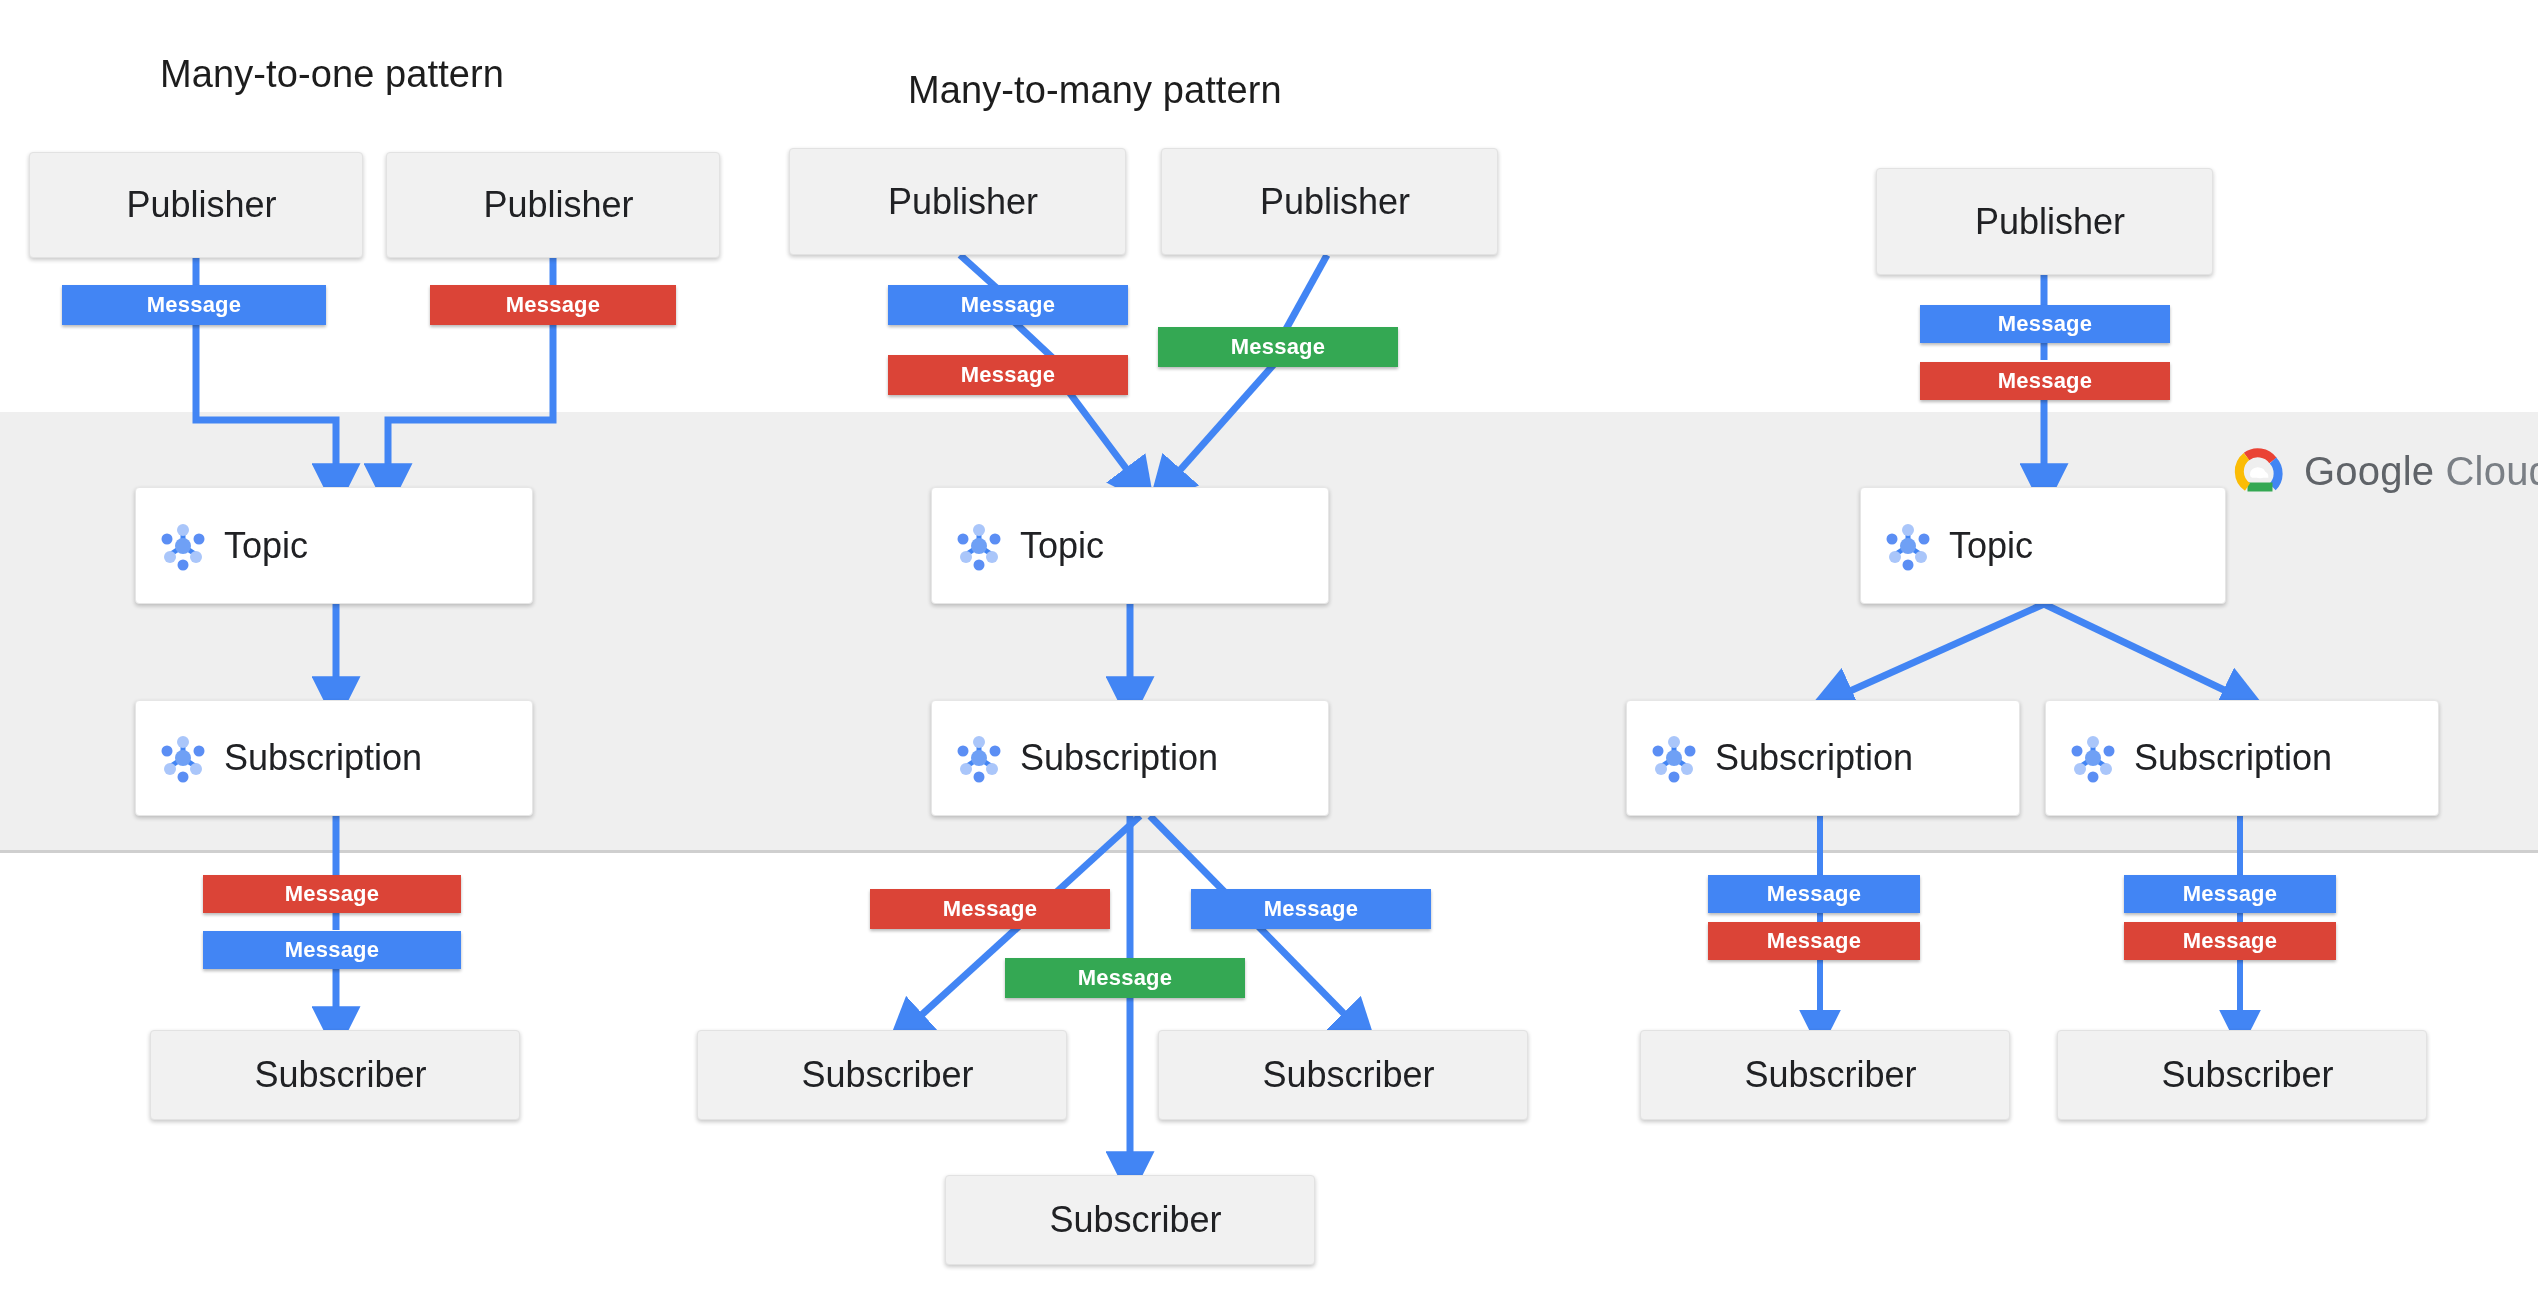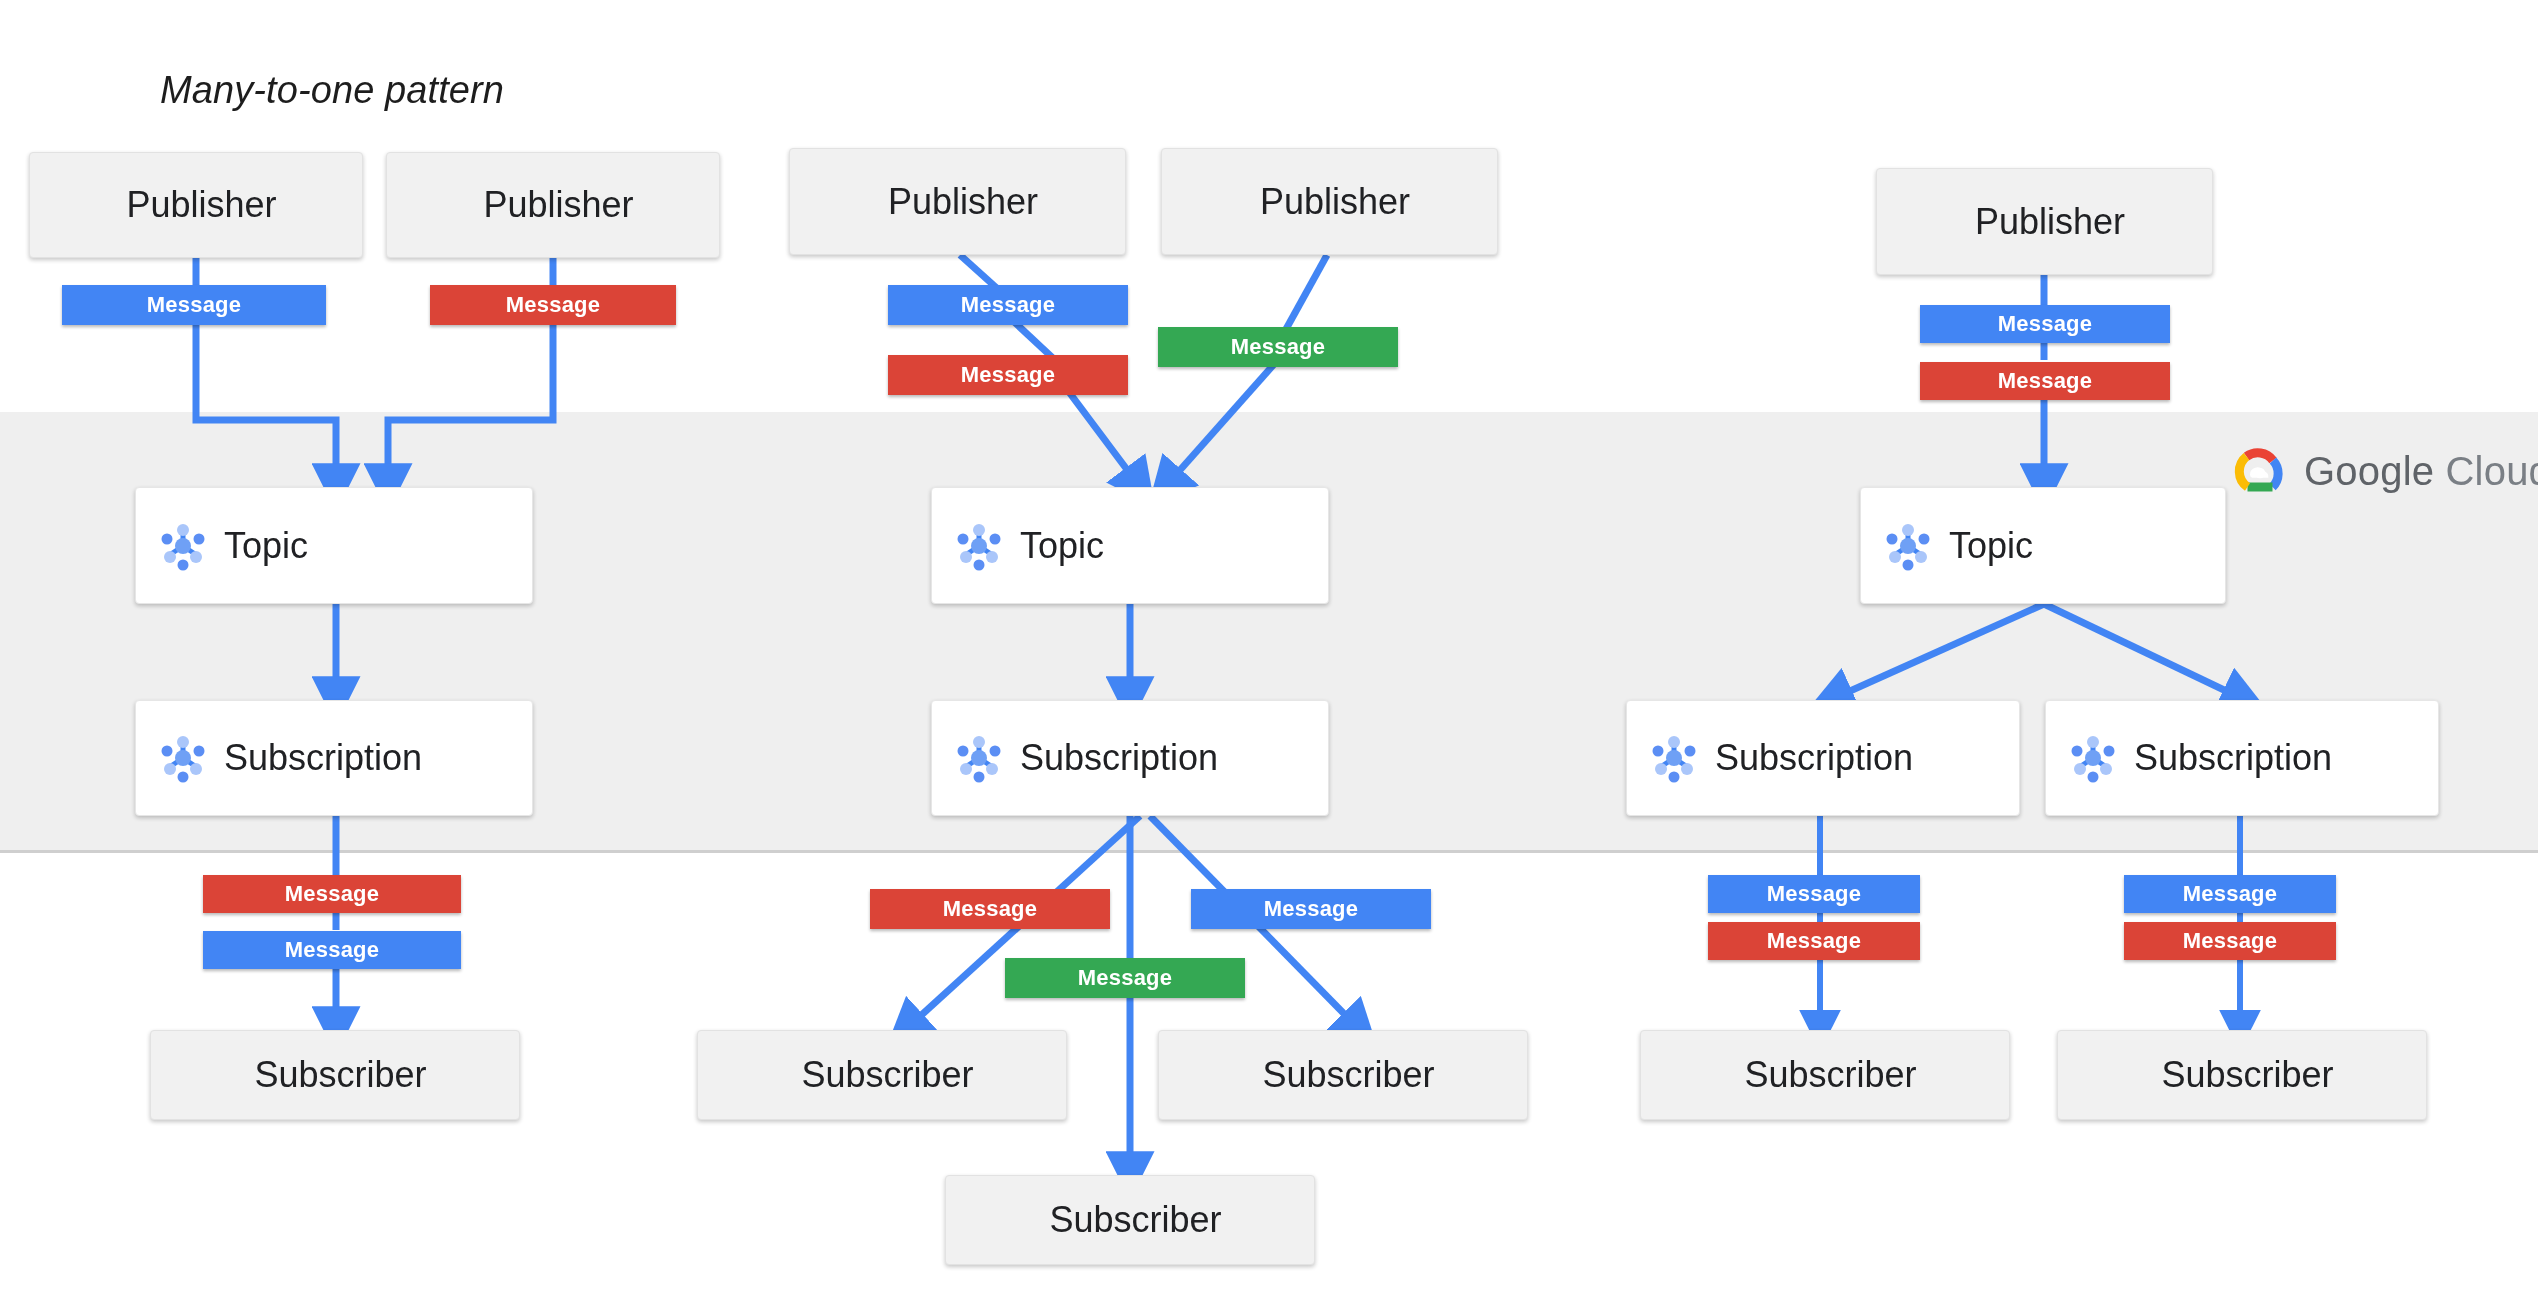--- a/index.html
+++ b/index.html
@@ -148,21 +148,22 @@
     <path d="M2044,604 L1830,700" stroke="#4285f4" stroke-width="7" fill="none" marker-end="url(#ah)"></path>
     <path d="M2044,604 L2245,700" stroke="#4285f4" stroke-width="7" fill="none" marker-end="url(#ah)"></path>
     <path d="M1820,816 L1820,875" stroke="#4285f4" stroke-width="6" fill="none"></path>
     <path d="M1820,895 L1820,930" stroke="#4285f4" stroke-width="6" fill="none"></path>
     <path d="M1820,952 L1820,1030" stroke="#4285f4" stroke-width="6" fill="none" marker-end="url(#ah)"></path>
     <path d="M2240,816 L2240,875" stroke="#4285f4" stroke-width="6" fill="none"></path>
     <path d="M2240,895 L2240,930" stroke="#4285f4" stroke-width="6" fill="none"></path>
     <path d="M2240,952 L2240,1030" stroke="#4285f4" stroke-width="6" fill="none" marker-end="url(#ah)"></path>
   </svg>
 
-  <div class="col-title" style="left:160px;top:69px;font-style:italic;">Many-to-one pattern</div>
+  <div class="col-title" style="left:160px;top:53px;">Many-to-one pattern</div>
+  <div class="col-title" style="left:908px;top:69px;">Many-to-many  pattern</div>
 
   <div class="node grey" style="left:29px;top:152px;width:334px;height:106px;">
     <span class="label">Publisher</span>
   </div>
   <div class="node grey" style="left:386px;top:152px;width:334px;height:106px;">
     <span class="label">Publisher</span>
   </div>
 
   <div class="msg blue" style="left:62px;top:285px;width:264px;height:40px;">
     <span>Message</span>

